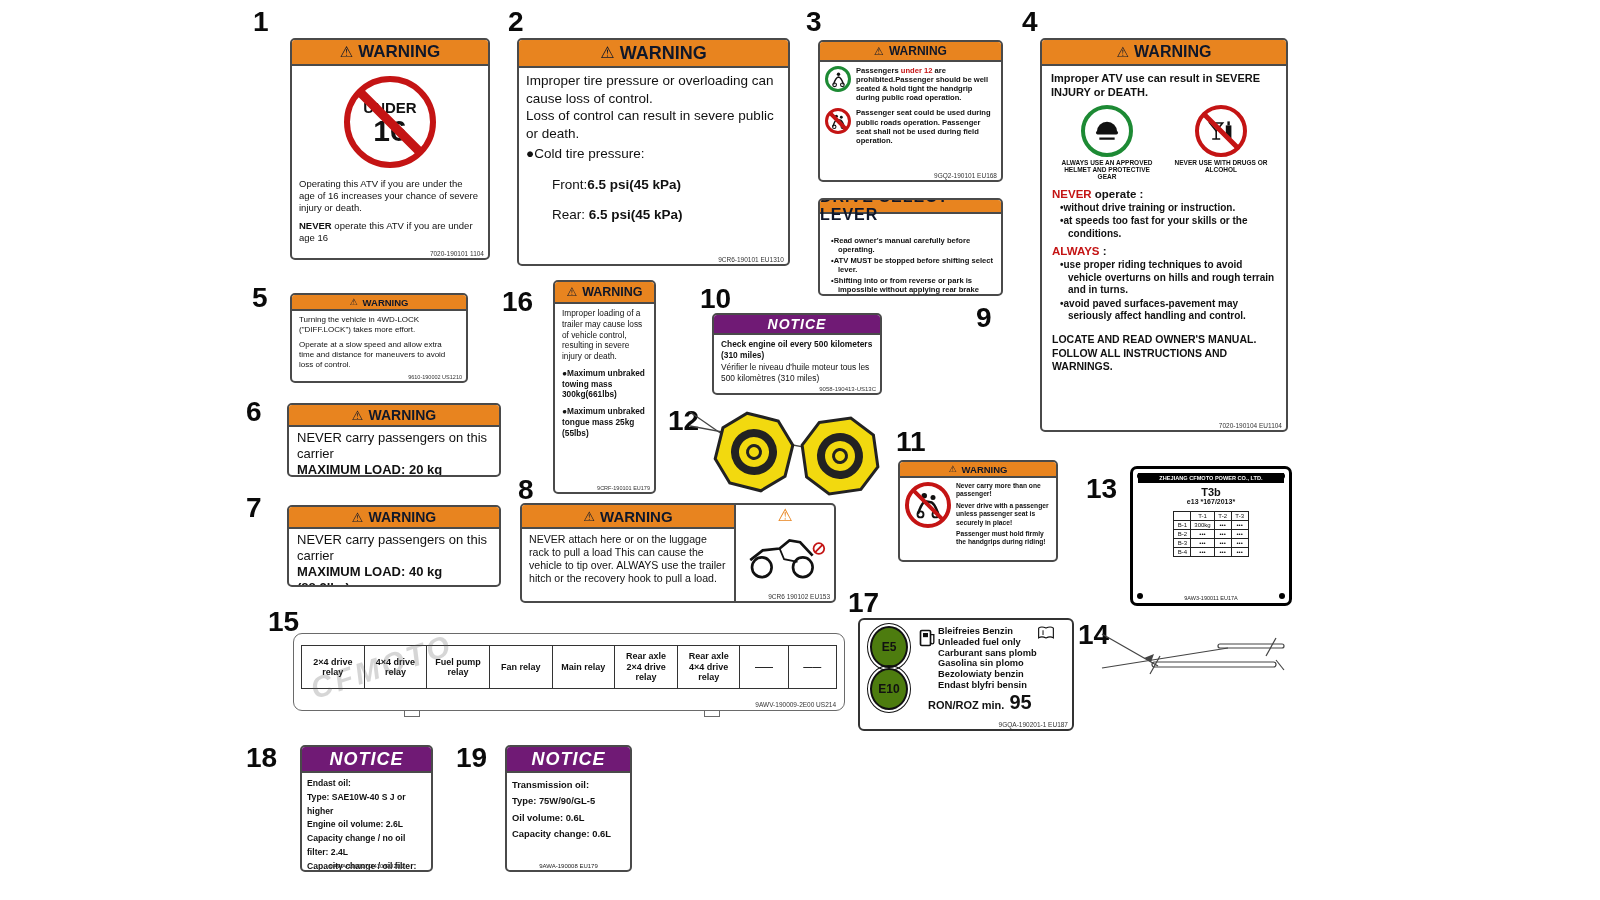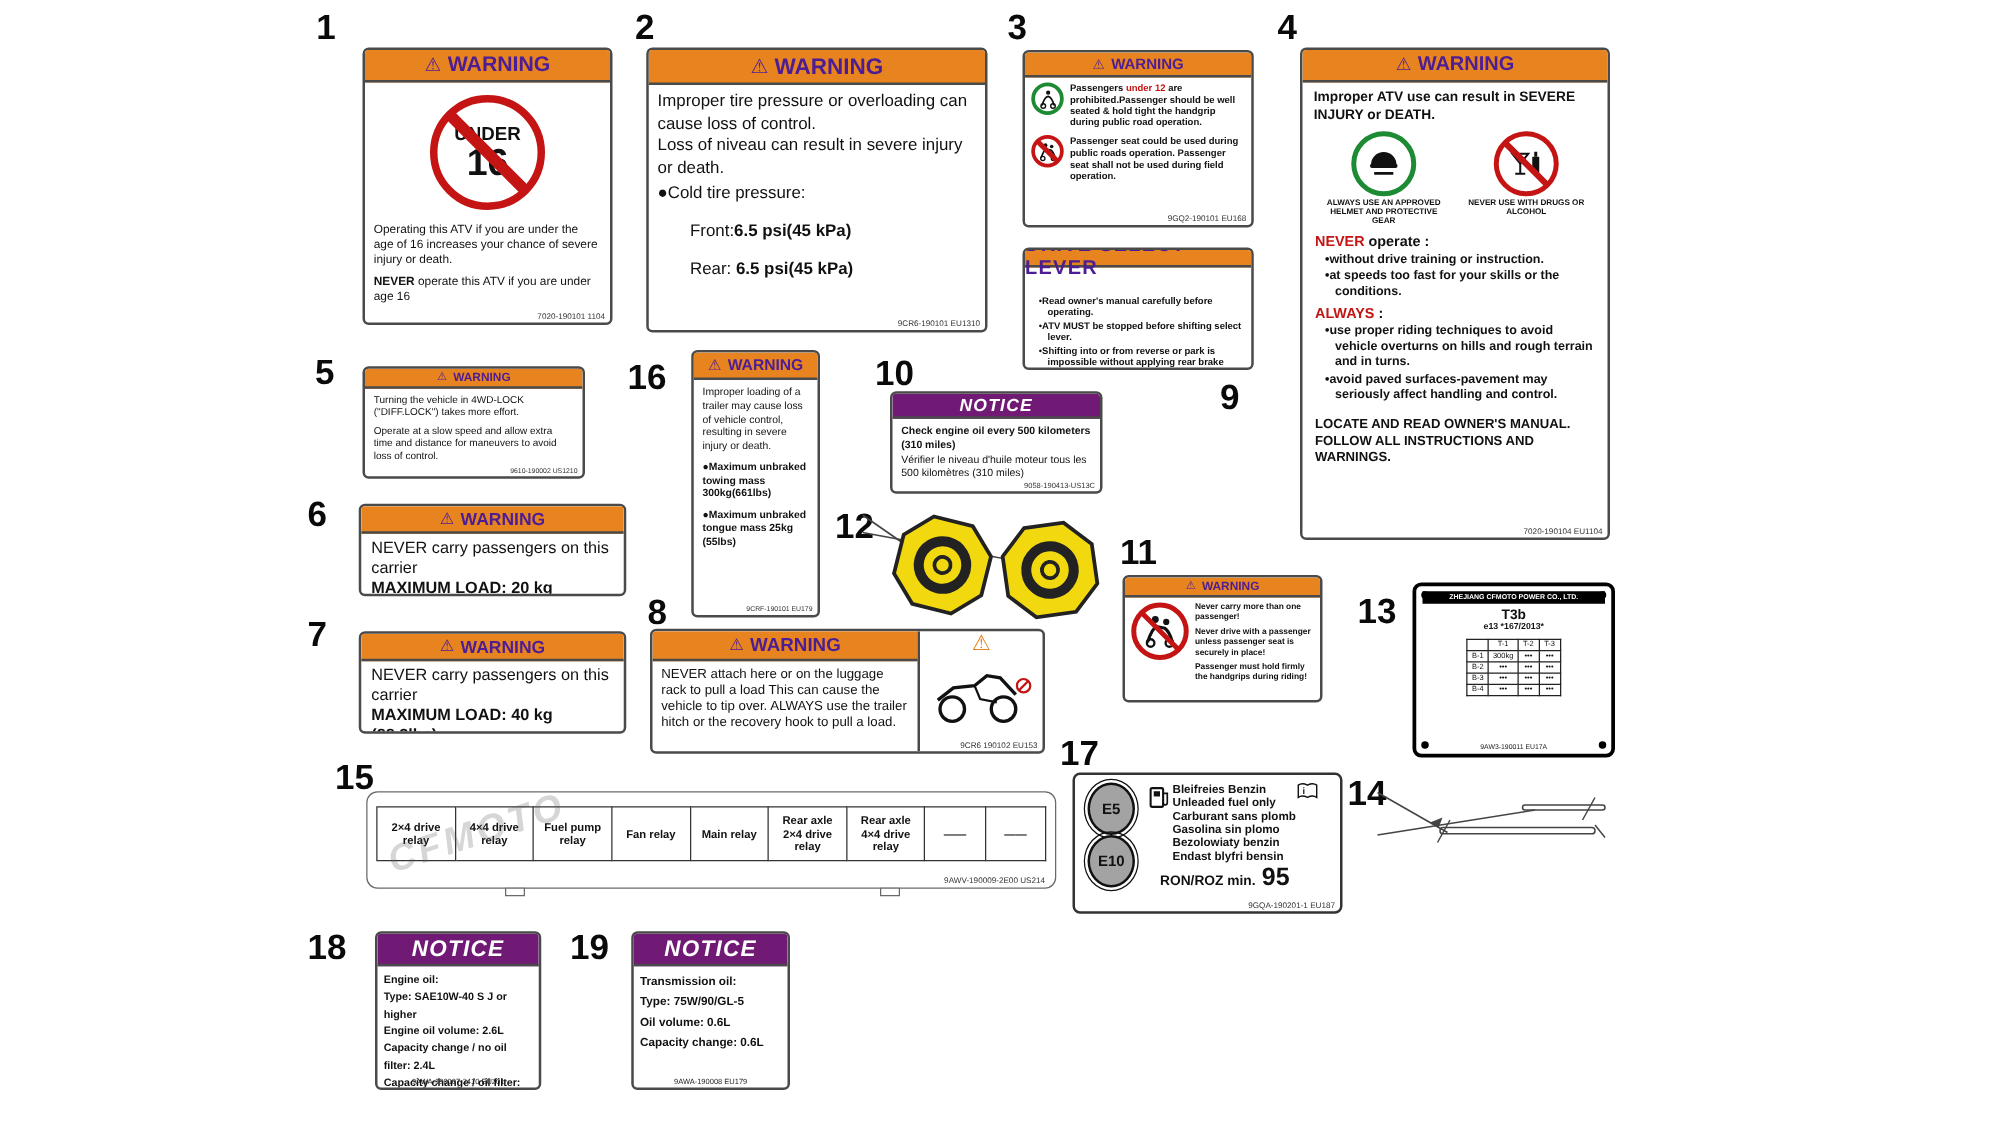--- a/index.html
+++ b/index.html
@@ -1,20 +1,20 @@
 <!DOCTYPE html>
 <html><head>
 <meta charset="utf-8">
 <style>
 *{box-sizing:border-box;margin:0;padding:0}
 body{font-family:"Liberation Sans","DejaVu Sans",sans-serif;background:#fff;color:#111}
 #sheet{position:relative;width:1600px;height:900px;background:#fff;overflow:hidden}
 .callout{position:absolute;font-size:28px;font-weight:700;color:#0a0a0a}
 .lbl{position:absolute;background:#fff;border:2px solid #4a4a4a;border-radius:5px;overflow:hidden}
-.hdr{display:flex;align-items:center;justify-content:center;gap:5px;font-weight:700;color:#4c1d95}
+.hdr{display:flex;align-items:center;justify-content:center;gap:5px;font-weight:700;color:#0f172a}
 .hdr.orange{background:#e8841f;border-bottom:2px solid #4a4a4a}
 .hdr.blue{background:#701a75;color:#fff;font-style:italic;border-bottom:2px solid #4a4a4a;letter-spacing:1px}
 .wt{font-family:"DejaVu Sans",sans-serif;line-height:1;font-style:normal}
 .wt::before{content:"\26A0"}
 .code{position:absolute;right:4px;bottom:1px;font-size:6.5px;color:#333;white-space:nowrap}
 .body{padding:4px 7px;line-height:1.25}
 .ring{border-style:solid;border-radius:50%;background:#fff;display:flex;align-items:center;justify-content:center;flex:none;position:relative}
 .slash::after{content:"";position:absolute;left:50%;top:50%;width:114%;height:11%;min-height:4px;background:#c41414;transform:translate(-50%,-50%) rotate(45deg);z-index:3;border-radius:2px}
 .blt::before{content:"\2022 "}
 .red{color:#c41414}
@@ -76,21 +76,21 @@
 .l15-row{display:flex;margin:11px 7px 0}
 .l15-cell{border:1px solid #333;border-left:none;min-height:44px;display:flex;align-items:center;justify-content:center;text-align:center;font-size:9px;font-weight:600;line-height:1.15;white-space:pre-line;flex:1;padding:1px 2px;background:transparent}
 .l15-cell:first-child{border-left:1px solid #333}
 .l15-cell.dash{flex:0.75}
 .l15-wm{position:absolute;left:14px;top:16px;font-size:30px;font-weight:700;font-style:italic;color:rgba(90,90,90,0.25);transform:rotate(-18deg);letter-spacing:3px;pointer-events:none}
 .l15-tab{position:absolute;bottom:-7px;width:16px;height:7px;background:#fff;border:1px solid #6a6a6a}
 
 #l17{left:858px;top:618px;width:216px;height:113px;border:2px solid #333;border-radius:6px}
 .l17-grid{display:flex;padding:6px 6px 2px;gap:6px;height:92px}
 .l17-left{display:flex;flex-direction:column;justify-content:space-between;align-items:center;width:46px}
-.ecirc{width:38px;height:44px;border:2.5px solid #111;border-radius:50%;outline:1.5px solid #111;outline-offset:2px;display:flex;align-items:center;justify-content:center;font-weight:700;font-size:12px;background:#a3a3a3}
+.ecirc{width:38px;height:44px;border:2.5px solid #111;border-radius:50%;outline:1.5px solid #111;outline-offset:2px;display:flex;align-items:center;justify-content:center;font-weight:700;font-size:12px;background:#4d7c0f}
 .l17-right{flex:1;display:flex;flex-direction:column;justify-content:space-between}
 .l17-top{display:flex;gap:0;align-items:flex-start}
 .l17-lines{font-size:9.3px;font-weight:700;line-height:1.16}
 .l17-ron{display:flex;align-items:baseline;gap:5px;justify-content:flex-start;padding-left:10px;padding-bottom:6px}
 .l17-ron .lab{font-size:11px;font-weight:700}
 .l17-ron .val{font-size:20px;font-weight:700}
 
 #l18{left:300px;top:745px;width:133px;height:127px}
 #l19{left:505px;top:745px;width:127px;height:127px}
 .notice-body{padding:4px 5px;font-size:8.6px;font-weight:700;line-height:1.6}
@@ -141,21 +141,21 @@
     <div class="code">7020-190101  1104</div>
   </div>
 
   <div class="lbl" id="l2">
     <div class="hdr orange" style="height:28px;font-size:18px">
       <span class="wt" style="font-size:16px"></span>
       <span>WARNING</span>
     </div>
     <div class="body">
       <div>Improper tire pressure or overloading can cause  loss of control.</div>
-      <div>Loss of niveau can result in severe injury or death.</div>
+      <div>Loss of control can result in severe public or death.</div>
       <div style="margin-top:3px">●Cold tire pressure:</div>
       <div class="tp"><span>Front:</span><b>6.5 psi(45 kPa)</b></div>
       <div class="tp"><span>Rear: </span><b>6.5 psi(45 kPa)</b></div>
     </div>
     <div class="code">9CR6-190101  EU1310</div>
   </div>
 
   <div class="lbl" id="l3">
     <div class="hdr orange" style="height:20px;font-size:12px">
       <span class="wt" style="font-size:11px"></span>
@@ -468,21 +468,21 @@
         <line x1="176" y1="12" x2="166" y2="30"></line>
         <line x1="176" y1="34" x2="184" y2="44"></line>
       </g>
       <path d="M44 32 l10 -4 -3 8 z" fill="#444"></path>
     </svg>
   </div>
 
   <div class="lbl" id="l18">
     <div class="hdr blue" style="height:26px;font-size:18px">NOTICE</div>
     <div class="notice-body">
-      <div>Engine oil:</div>
+      <div>Endast oil:</div>
       <div>Type: SAE10W-40 S J or higher</div>
       <div>Engine oil volume:  2.6L</div>
       <div>Capacity change / no oil filter: 2.4L</div>
       <div>Capacity change / oil filter:  2.5 L</div>
     </div>
     <div class="notice-code">9AWA-190007-2410  EU201</div>
   </div>
 
   <div class="lbl" id="l19">
     <div class="hdr blue" style="height:26px;font-size:18px">NOTICE</div>

